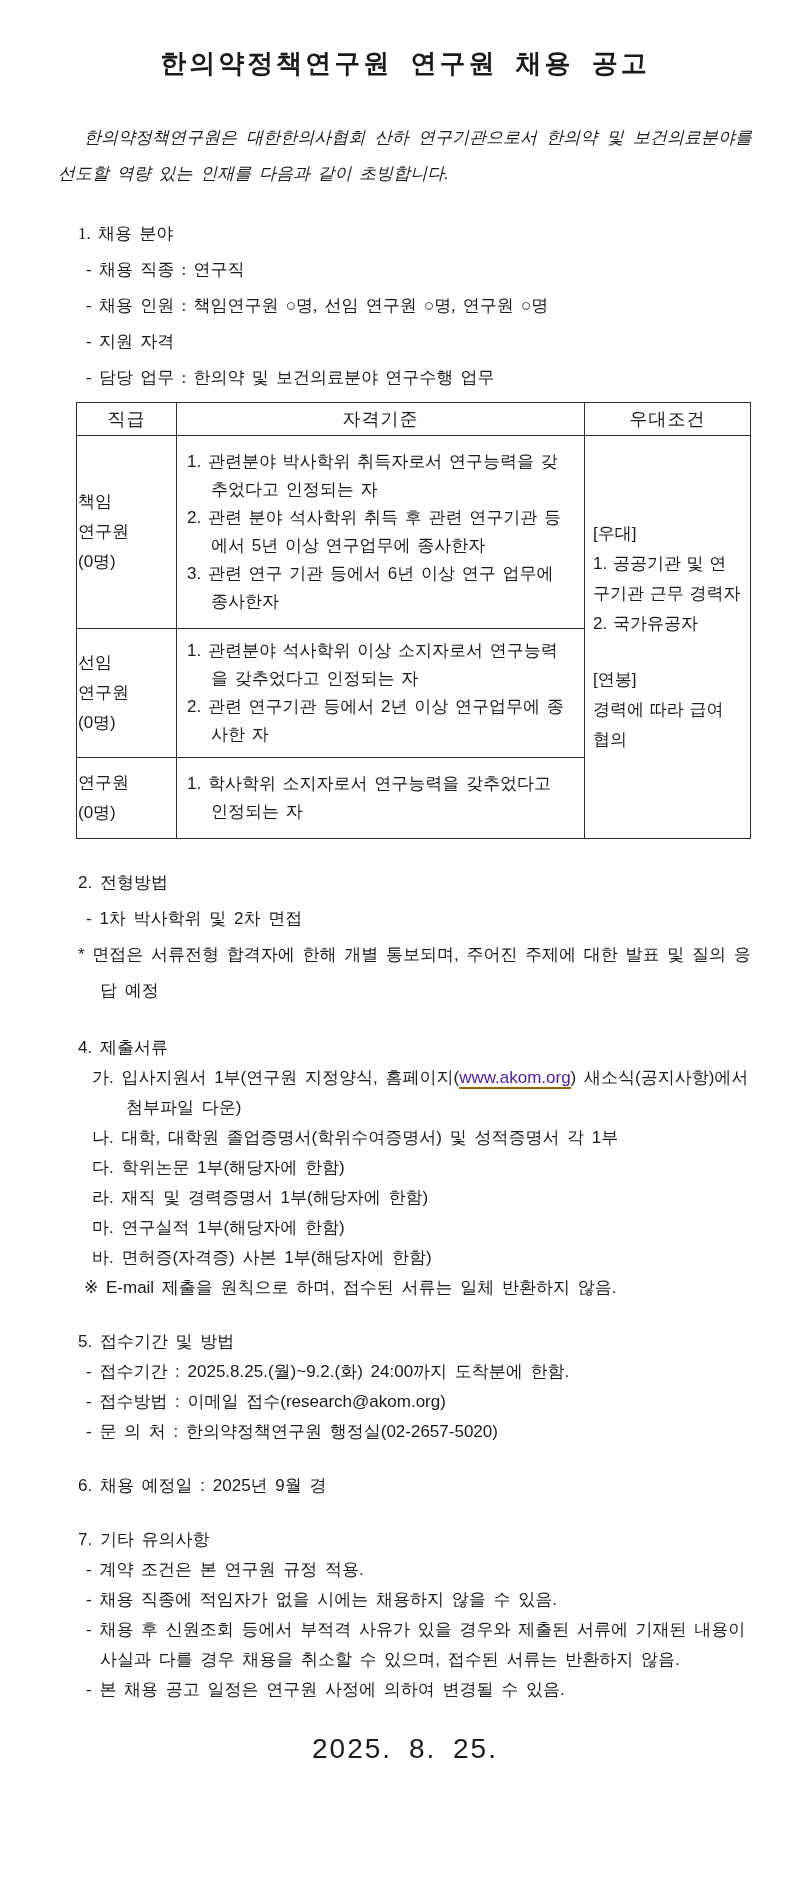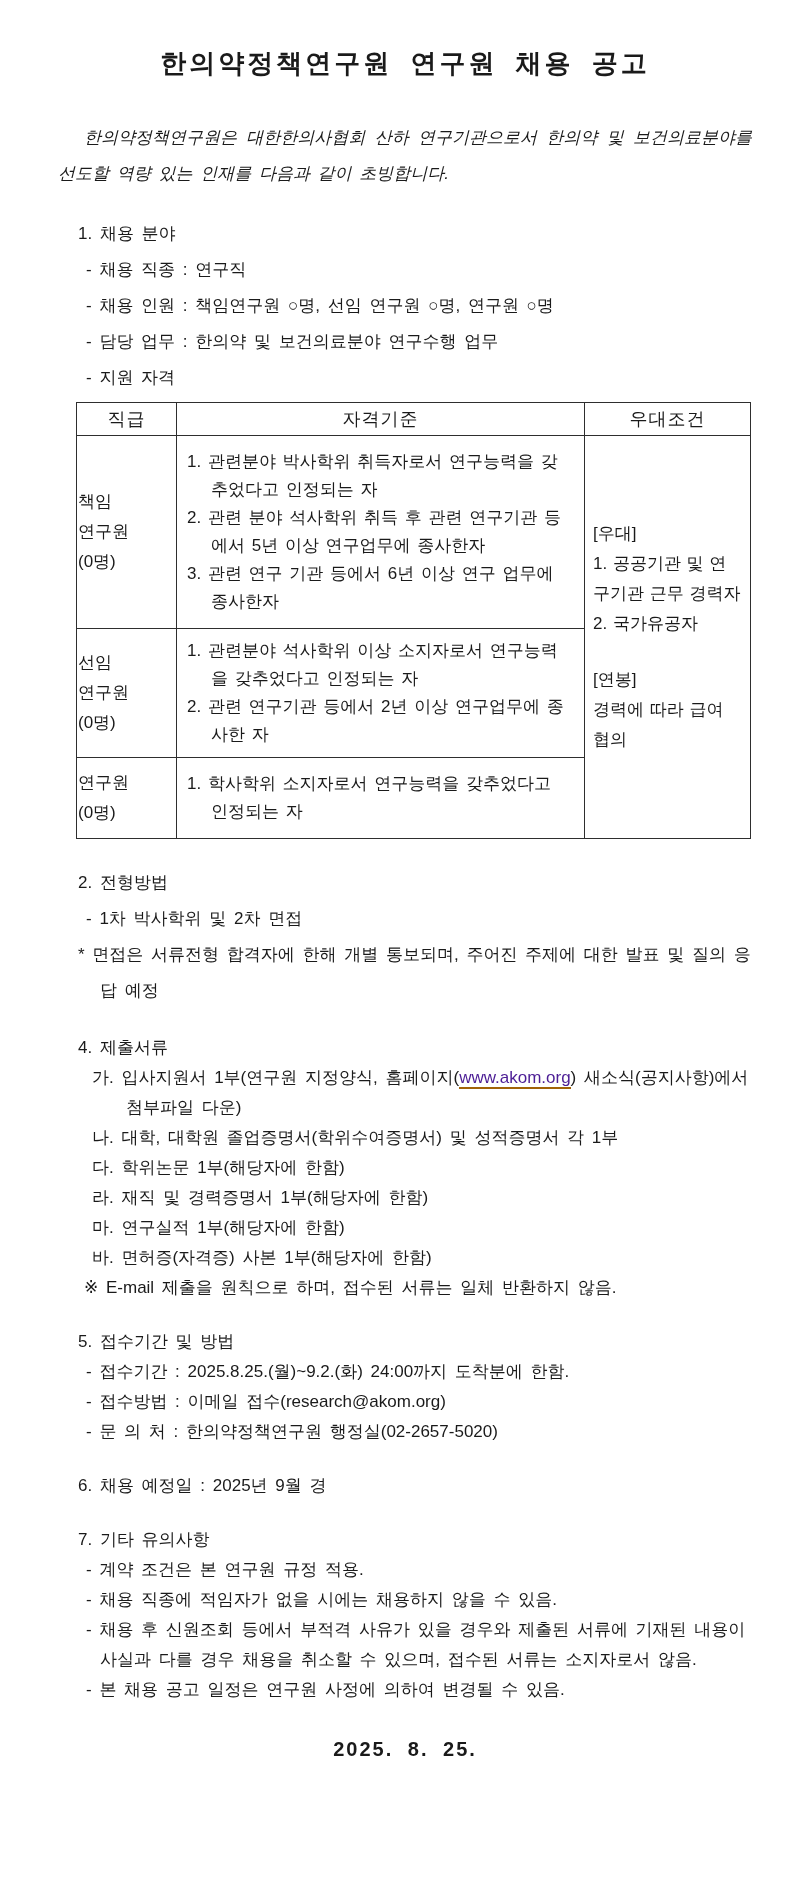--- a/index.html
+++ b/index.html
@@ -13,21 +13,21 @@
   .title{
     margin:46px 0 0 0;text-align:center;
     font-size:26px;font-weight:bold;letter-spacing:3px;word-spacing:8px;
     line-height:34px;
   }
   .intro{
     margin:40px 0 0 0;line-height:36px;text-align:justify;
     text-indent:26px;word-spacing:3px;font-style:italic;
   }
   .sec{margin-left:20px;word-spacing:3px;}
-  .sec1{margin-top:24px;}
+  .sec1{margin-top:24px;font-family:Liberation Serif, serif;}
   .sec2{margin-top:26px;}
   .sec3{margin-top:26px;}
   .sec4{margin-top:24px;}
   .sec5{margin-top:24px;}
   .sec6{margin-top:24px;}
   .sec7{margin-top:24px;}
   .sec1 .ln{line-height:36px;}
   .sec2 .ln,.sec3 .ln{line-height:36px;}
   .sec4 .ln,.sec5 .ln,.sec6 .ln,.sec7 .ln{line-height:30px;}
   .it{margin-left:8px;}
@@ -52,39 +52,39 @@
   .r3 td{height:64px;}
   .pos-cell{text-align:left;vertical-align:middle;line-height:30px;}
   .crit-cell{padding:8px 10px;vertical-align:middle;line-height:28px;word-spacing:2px;}
   .crit-item{padding-left:24px;text-indent:-24px;}
   .pref-cell{padding:8px 8px;vertical-align:middle;line-height:30px;word-spacing:1px;}
   .pref-gap{height:26px;}
   .link{
     border-bottom:2px solid #a16207;cursor:pointer;color:#4c1d95;
   }
   .date-line{
-    margin-top:30px;text-align:center;font-size:20px;
-    letter-spacing:2px;word-spacing:7px;line-height:28px;font-weight:bold;
+    margin-top:30px;text-align:center;font-size:28px;
+    letter-spacing:2px;word-spacing:7px;line-height:28px;
   }
 </style>
 </head>
 <body>
 
 <div class="page">
 
   <h1 class="title">한의약정책연구원 연구원 채용 공고</h1>
 
   <p class="intro">한의약정책연구원은 대한한의사협회 산하 연구기관으로서 한의약 및 보건의료분야를 선도할 역량 있는 인재를 다음과 같이 초빙합니다.</p>
 
   <div class="sec sec1">
     <div class="ln hd">1. 채용 분야</div>
     <div class="ln it">- 채용 직종 : 연구직</div>
     <div class="ln it">- 채용 인원 : 책임연구원 ○명, 선임 연구원 ○명, 연구원 ○명</div>
+    <div class="ln it">- 지원 자격</div>
     <div class="ln it">- 담당 업무 : 한의약 및 보건의료분야 연구수행 업무</div>
-    <div class="ln it">- 지원 자격</div>
   </div>
 
   <table class="qual-table">
     <colgroup>
         <col class="c1">
         <col class="c2">
         <col class="c3">
       </colgroup>
     <tbody>
         <tr>
@@ -161,19 +161,19 @@
   </div>
 
   <div class="sec sec6">
     <div class="ln hd">6. 채용 예정일 : 2025년 9월 경</div>
   </div>
 
   <div class="sec sec7">
     <div class="ln hd">7. 기타 유의사항</div>
     <div class="ln it hang">- 계약 조건은 본 연구원 규정 적용.</div>
     <div class="ln it hang">- 채용 직종에 적임자가 없을 시에는 채용하지 않을 수 있음.</div>
-    <div class="ln it hang">- 채용 후 신원조회 등에서 부적격 사유가 있을 경우와 제출된 서류에 기재된 내용이 사실과 다를 경우 채용을 취소할 수 있으며, 접수된 서류는 소지자로서 않음.</div>
+    <div class="ln it hang">- 채용 후 신원조회 등에서 부적격 사유가 있을 경우와 제출된 서류에 기재된 내용이 사실과 다를 경우 채용을 취소할 수 있으며, 접수된 서류는 반환하지 않음.</div>
     <div class="ln it hang">- 본 채용 공고 일정은 연구원 사정에 의하여 변경될 수 있음.</div>
   </div>
 
   <div class="date-line">2025. 8. 25.</div>
 
 </div>
 
 </body></html>

